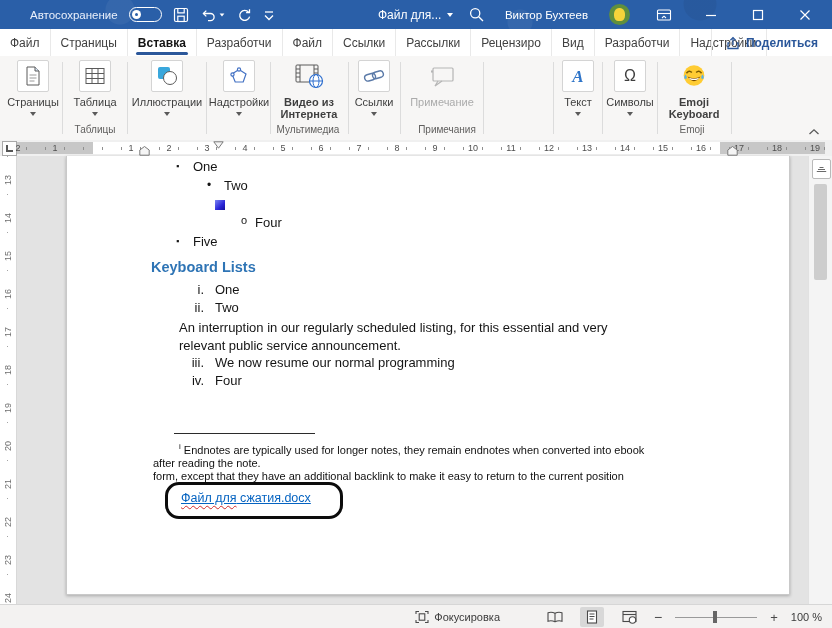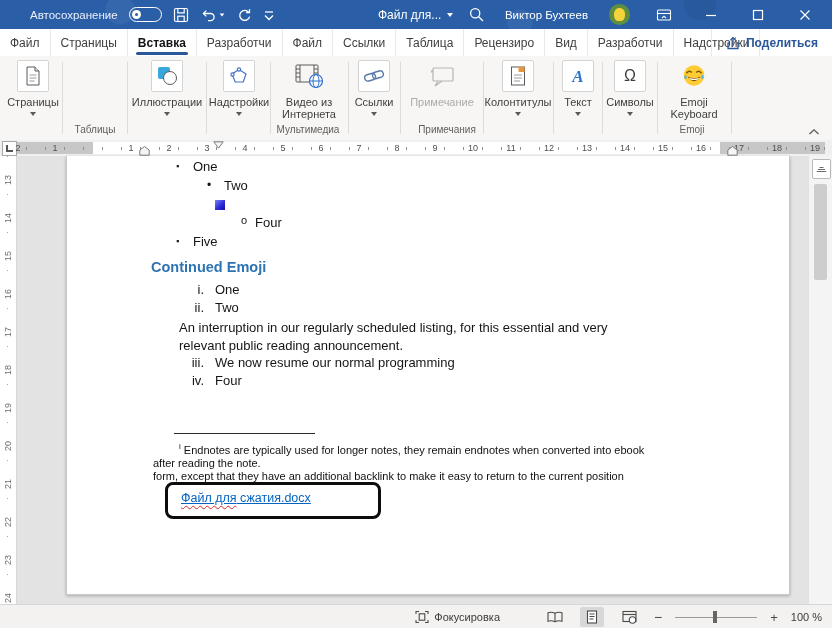--- a/index.html
+++ b/index.html
@@ -26,21 +26,21 @@
   .tab{position:relative;display:flex;align-items:center;padding:0 10px;font-size:12px;color:#404040;border-right:1px solid #e9e9e9;cursor:default;white-space:nowrap;}
   .tab.active{font-weight:700;color:#141414;}
   .tab.active::after{content:"";position:absolute;left:8px;right:8px;bottom:1px;height:3px;background:#2b579a;border-radius:2px;}
   #share{margin-left:auto;display:flex;align-items:center;gap:6px;color:#2b579a;font-size:12px;font-weight:700;padding:0 14px;border-left:1px solid #e9e9e9;}
   
   #ribbon{position:absolute;left:0;top:56px;width:832px;height:84px;background:#f7f6f5;border-bottom:1px solid #d9d9d9;}
   .rdiv{position:absolute;top:6px;width:1px;height:72px;background:#dcdcdc;}
   .rbtn{position:absolute;top:4px;display:flex;flex-direction:column;align-items:center;}
   .ibox{width:30px;height:30px;background:#fff;border:1px solid #d4d4d4;border-radius:2px;display:flex;align-items:center;justify-content:center;}
   .rlabel{font-size:11px;color:#3f3f3f;margin-top:4px;line-height:12px;text-align:center;white-space:nowrap;}
-  .rlabel.wrap{white-space:normal;width:72px;}
+  .rlabel.wrap{white-space:normal;width:72px;font-weight:bold;}
   .caret-d{width:0;height:0;border-left:3.5px solid transparent;border-right:3.5px solid transparent;border-top:4px solid #5a5a5a;margin-top:4px;}
   .disabled .rlabel{color:#ababab;text-align:center;}
   .grp{position:absolute;top:68px;font-size:10px;color:#605f5e;transform:translateX(-50%);}
   #collapse{position:absolute;right:12px;bottom:4px;}
   
   #hruler{position:absolute;left:0;top:140px;width:832px;height:16px;background:#f0f0f0;}
   .seg{position:absolute;top:2px;height:12px;}
   .seg .ticks{position:absolute;left:0;right:0;top:5px;height:3px;
      background:repeating-linear-gradient(to right,#8f8f8f 0 1px,transparent 1px 19px);background-position:9px 0;}
   .seg.gray{background:#c7c7c7;}
@@ -69,21 +69,21 @@
   .ri{position:relative;height:18.3px;font-size:13px;color:#151515;}
   .ri .num{position:absolute;left:0;width:137px;text-align:right;}
   .ri .t{position:absolute;left:148px;white-space:nowrap;}
   #romanA{position:absolute;left:0;top:126px;width:722px;}
   #interruption{position:absolute;left:112px;top:163px;width:540px;font-size:13px;line-height:18.3px;color:#151515;white-space:pre-line;}
   #romanB{position:absolute;left:0;top:199px;width:722px;}
   #fnsep{position:absolute;left:107px;top:277px;width:141px;border-top:1.5px solid #2b2b2b;}
   #footnote{position:absolute;left:86px;top:284px;width:625px;font-size:11px;line-height:13.4px;color:#111;}
   #footnote .ln1{text-indent:26px;}
   #footnote sup{font-size:8px;}
-  #linkbox{position:absolute;left:98px;top:326px;width:172px;height:31px;border:3.5px solid #0c0c0c;border-radius:8px;padding-left:38px;}
+  #linkbox{position:absolute;left:98px;top:326px;width:172px;height:31px;border:3.5px solid #0c0c0c;border-radius:14px;}
   #doclink{position:absolute;left:13px;top:6px;font-size:12.5px;color:#0563C1;text-decoration:underline;text-decoration-color:#0563C1;white-space:nowrap;cursor:pointer;}
   #doclink .miss{text-decoration-line:underline;text-decoration-style:wavy;text-decoration-color:#d22b2b;text-decoration-thickness:1px;text-underline-offset:2.5px;}
   
   #scrollbar{position:absolute;right:0;top:0;width:23px;height:100%;background:#f4f4f4;border-left:1px solid #e1e1e1;}
   #scrollbtn{position:absolute;left:3px;top:3px;width:17px;height:18px;background:#fff;border:1px solid #b9b9b9;border-radius:2px;display:flex;align-items:center;justify-content:center;}
   #scrollthumb{position:absolute;left:5px;top:28px;width:13px;height:96px;background:#cdcdcd;border-radius:2px;}
   
   #statusbar{position:absolute;left:0;top:604px;width:832px;height:24px;background:#f3f2f1;border-top:1px solid #d6d6d6;display:flex;align-items:center;font-size:11px;color:#3b3b3b;}
   .sb-left{display:flex;align-items:center;gap:17px;padding-left:9px;}
   .sb-right{display:flex;align-items:center;gap:13px;margin-left:auto;padding-right:10px;}
@@ -181,21 +181,21 @@
 
       <div class="tab active">Вставка</div>
 
 
       <div class="tab">Разработчи</div>
 
       <div class="tab">Файл</div>
 
       <div class="tab">Ссылки</div>
 
-      <div class="tab">Таблица</div>
+      <div class="tab">Рассылки</div>
 
       <div class="tab">Рецензиро</div>
 
       <div class="tab">Вид</div>
 
       <div class="tab">Разработчи</div>
 
       <div class="tab">Надстройки</div>
 
     </div>
@@ -226,20 +226,30 @@
         <svg width="20" height="22" viewBox="0 0 20 22" fill="none" stroke="#5a5a5a">
           <path d="M4 2h8l4 4v14H4z" fill="#fff"></path>
             <path d="M12 2v4h4" fill="#d9e6f5"></path>
           <path d="M6.5 10h7M6.5 13h7M6.5 16h5" stroke="#9a9a9a"></path>
         </svg>
       </span>
       <span class="rlabel">Страницы</span>
       <span class="caret-d"></span>
     </div>
 
+    <div class="rbtn" style="left:66px;width:58px">
+      <span class="ibox">
+        <svg width="22" height="20" viewBox="0 0 22 20" fill="none" stroke="#5a5a5a">
+          <rect x="2" y="2.5" width="18" height="15" fill="#fff"></rect>
+          <path d="M8 2.5v15M14 2.5v15M2 7.5h18M2 12.5h18"></path>
+        </svg>
+      </span>
+      <span class="rlabel">Таблица</span>
+      <span class="caret-d"></span>
+    </div>
 
     <div class="rbtn" style="left:130px;width:74px">
       <span class="ibox">
         <svg width="24" height="22" viewBox="0 0 24 22">
           <rect x="3" y="2" width="12" height="12" rx="2" fill="#39a7dc"></rect>
           <circle cx="15" cy="13" r="6.5" fill="#fff" stroke="#5a5a5a"></circle>
         </svg>
       </span>
       <span class="rlabel">Иллюстрации</span>
       <span class="caret-d"></span>
@@ -286,31 +296,20 @@
       <span style="height:32px;display:flex;align-items:center">
         <svg width="28" height="24" viewBox="0 0 28 24" fill="none" stroke="#b5b5b5" stroke-width="1.2">
           <rect x="5" y="4" width="20" height="13" rx="1"></rect>
           <path d="M10 17l-3 5 7-5"></path>
           <path d="M5 7.5h-2M4 6v3" stroke-width="1.1"></path>
         </svg>
       </span>
       <span class="rlabel">Примечание</span>
     </div>
 
-    <div class="rbtn" style="left:484px;width:68px">
-      <span class="ibox">
-        <svg width="18" height="22" viewBox="0 0 18 22" fill="none" stroke="#5a5a5a">
-          <rect x="2.5" y="2" width="13" height="18" fill="#fff"></rect>
-          <rect x="9.5" y="2" width="6" height="5" fill="#e8973a" stroke="none"></rect>
-          <path d="M5 10h8M5 13h8M5 16h6" stroke="#9a9a9a"></path>
-        </svg>
-      </span>
-      <span class="rlabel">Колонтитулы</span>
-      <span class="caret-d"></span>
-    </div>
 
     <div class="rbtn" style="left:556px;width:44px">
       <span class="ibox">
         <span style="font-family:'Liberation Serif',serif;font-style:italic;font-weight:700;font-size:17px;color:#2e74c8;line-height:1;">A</span>
       </span>
       <span class="rlabel">Текст</span>
       <span class="caret-d"></span>
     </div>
 
     <div class="rbtn" style="left:604px;width:52px">
@@ -419,37 +418,37 @@
             <span class="b">o</span>
             <span class="t">Four</span>
           </div>
 
           <div class="li l1">
             <span class="b">▪</span>
             <span class="t">Five</span>
           </div>
         </div>
 
-      <div id="heading">Continued Emoji</div>
+      <div id="heading">Keyboard Lists</div>
 
       <div id="romanA">
 
           <div class="ri">
             <span class="num">i.</span>
             <span class="t">One</span>
           </div>
 
           <div class="ri">
             <span class="num">ii.</span>
             <span class="t">Two</span>
           </div>
         </div>
 
       <div id="interruption">An interruption in our regularly scheduled listing, for this essential and very
-relevant public reading announcement.</div>
+relevant public service announcement.</div>
 
       <div id="romanB">
 
           <div class="ri">
             <span class="num">iii.</span>
             <span class="t">We now resume our normal programming</span>
           </div>
 
           <div class="ri">
             <span class="num">iv.</span>

